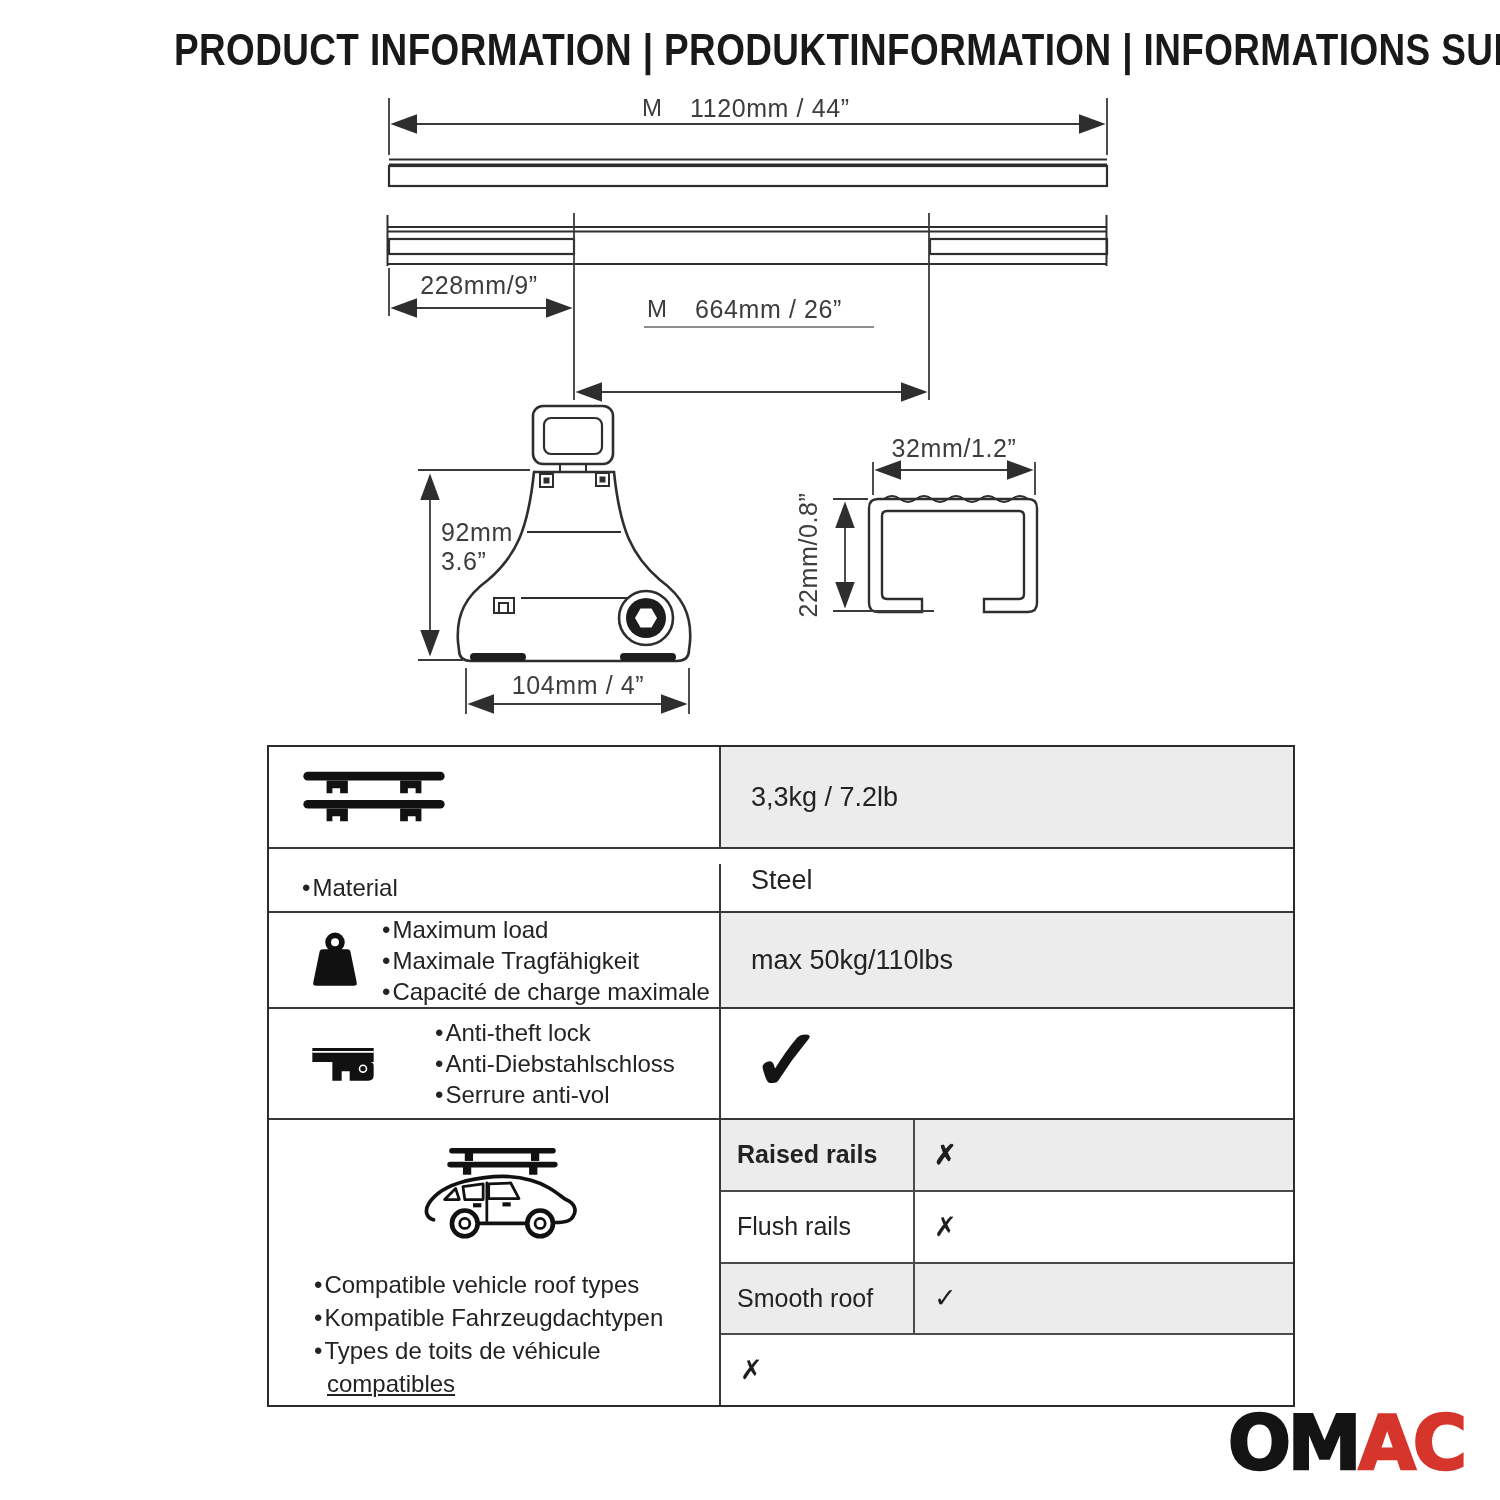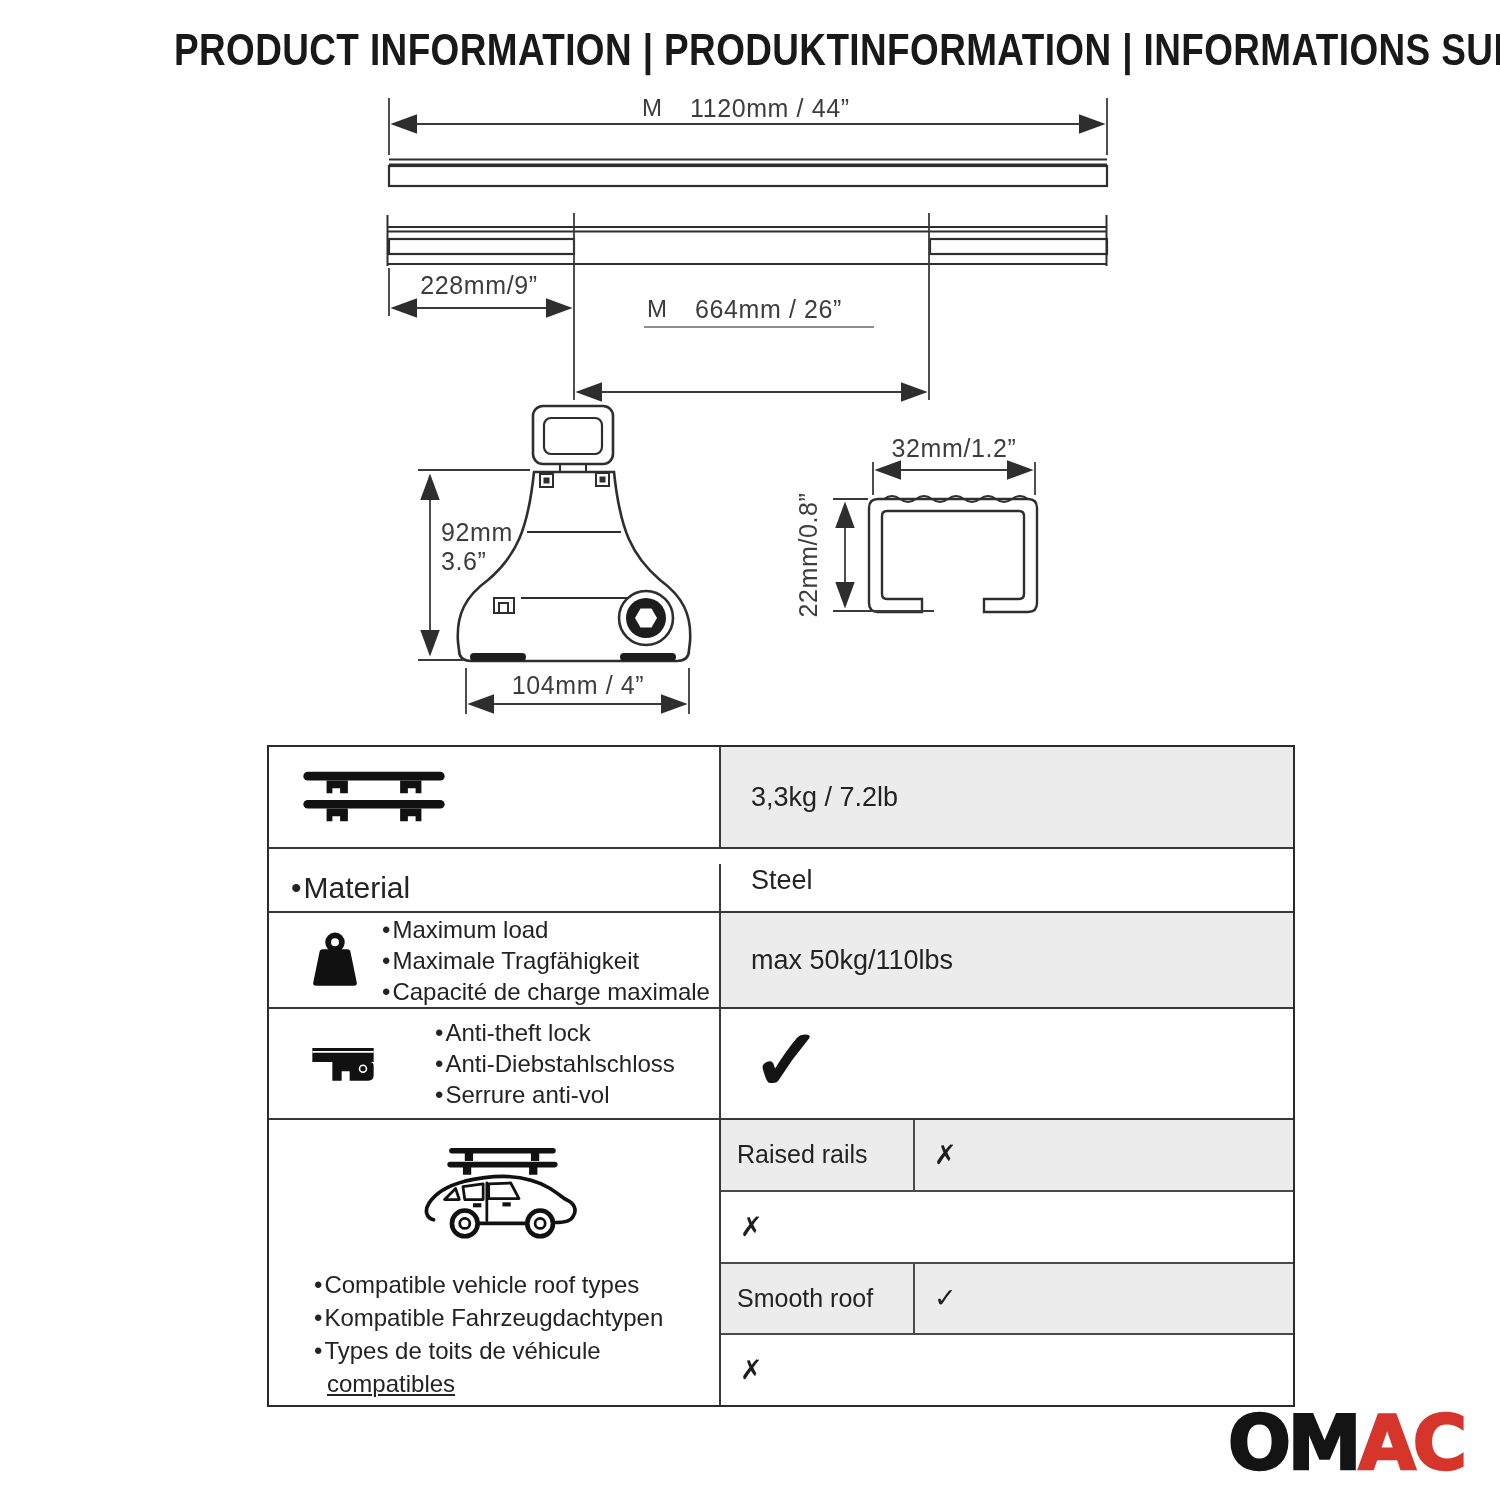--- a/index.html
+++ b/index.html
@@ -24,21 +24,21 @@
   .cell-r{flex:1;display:flex;align-items:center;padding-left:30px;font-size:27px;}
   .gray{background:#ececec;}
   .labels{font-size:24px;line-height:31px;}
   .bullet::before{content:"•";margin-right:2px;}
   .cont{padding-left:13px;display:block;text-decoration:underline;}
   .check-big{font-size:86px;font-weight:bold;color:#141414;line-height:1;margin-top:-8px;}
   .mark{font-size:27px;color:#1e1e1e;}
   
   .roof-table{flex:1;display:flex;flex-direction:column;}
   .rt-row{flex:1;display:flex;box-sizing:border-box;border-top:2px solid #4a4a4a;align-items:stretch;}
-  .rt-row:first-child{border-top:none;}
+  .rt-row:first-child{border-top:none;font-weight:bold;}
   .rt-label{width:194px;box-sizing:border-box;border-right:2px solid #4a4a4a;
             display:flex;align-items:center;padding-left:16px;font-size:25px;}
   .rt-val{flex:1;display:flex;align-items:center;padding-left:19px;}
   .r5-left{flex-direction:column;align-items:flex-start;justify-content:flex-start;}
   
   .logo{position:absolute;top:1406px;right:36px;font-family:"DejaVu Sans","Liberation Sans",sans-serif;
         font-weight:bold;font-size:74px;letter-spacing:-3px;display:flex;line-height:1;justify-content:space-between;}
   .logo .om{color:#141414;-webkit-text-stroke:2.5px #141414;}
   .logo .ac{color:#d5352b;-webkit-text-stroke:2.5px #d5352b;}
 </style>
@@ -164,21 +164,21 @@
             <rect x="2" y="34" width="146" height="9" rx="4.5"></rect>
             <path d="M26,43 h22 v13 h-8 v-5 h-8 v5 h-6 z"></path>
             <path d="M102,43 h22 v13 h-6 v-5 h-8 v5 h-8 z"></path>
           </g>
         </svg>
       </div>
       <div class="cell-r gray">3,3kg / 7.2lb</div>
     </div>
 
     <div class="trow" style="height:64px;">
-      <div class="cell-l" style="padding-left:22px;font-size:30px;margin-top:15px;">
+      <div class="cell-l" style="padding-left:33px;font-size:24px;margin-top:15px;">
         <span class="bullet">Material</span>
       </div>
       <div class="cell-r">Steel</div>
     </div>
 
     <div class="trow" style="height:96px;">
       <div class="cell-l">
         <svg width="62" height="64" viewBox="0 0 70 64" style="margin-left:35px;">
           <circle cx="35" cy="12" r="11" fill="#111"></circle>
           <circle cx="35" cy="12" r="4.5" fill="#fff"></circle>
@@ -246,20 +246,21 @@
         </div>
       </div>
       <div class="roof-table">
         <div class="rt-row gray">
           <div class="rt-label">Raised rails</div>
           <div class="rt-val">
               <span class="mark">✗</span>
             </div>
         </div>
         <div class="rt-row">
+          <div class="rt-label">Flush rails</div>
           <div class="rt-val">
               <span class="mark">✗</span>
             </div>
         </div>
         <div class="rt-row gray">
           <div class="rt-label">Smooth roof</div>
           <div class="rt-val">
               <span class="mark">✓</span>
             </div>
         </div>

